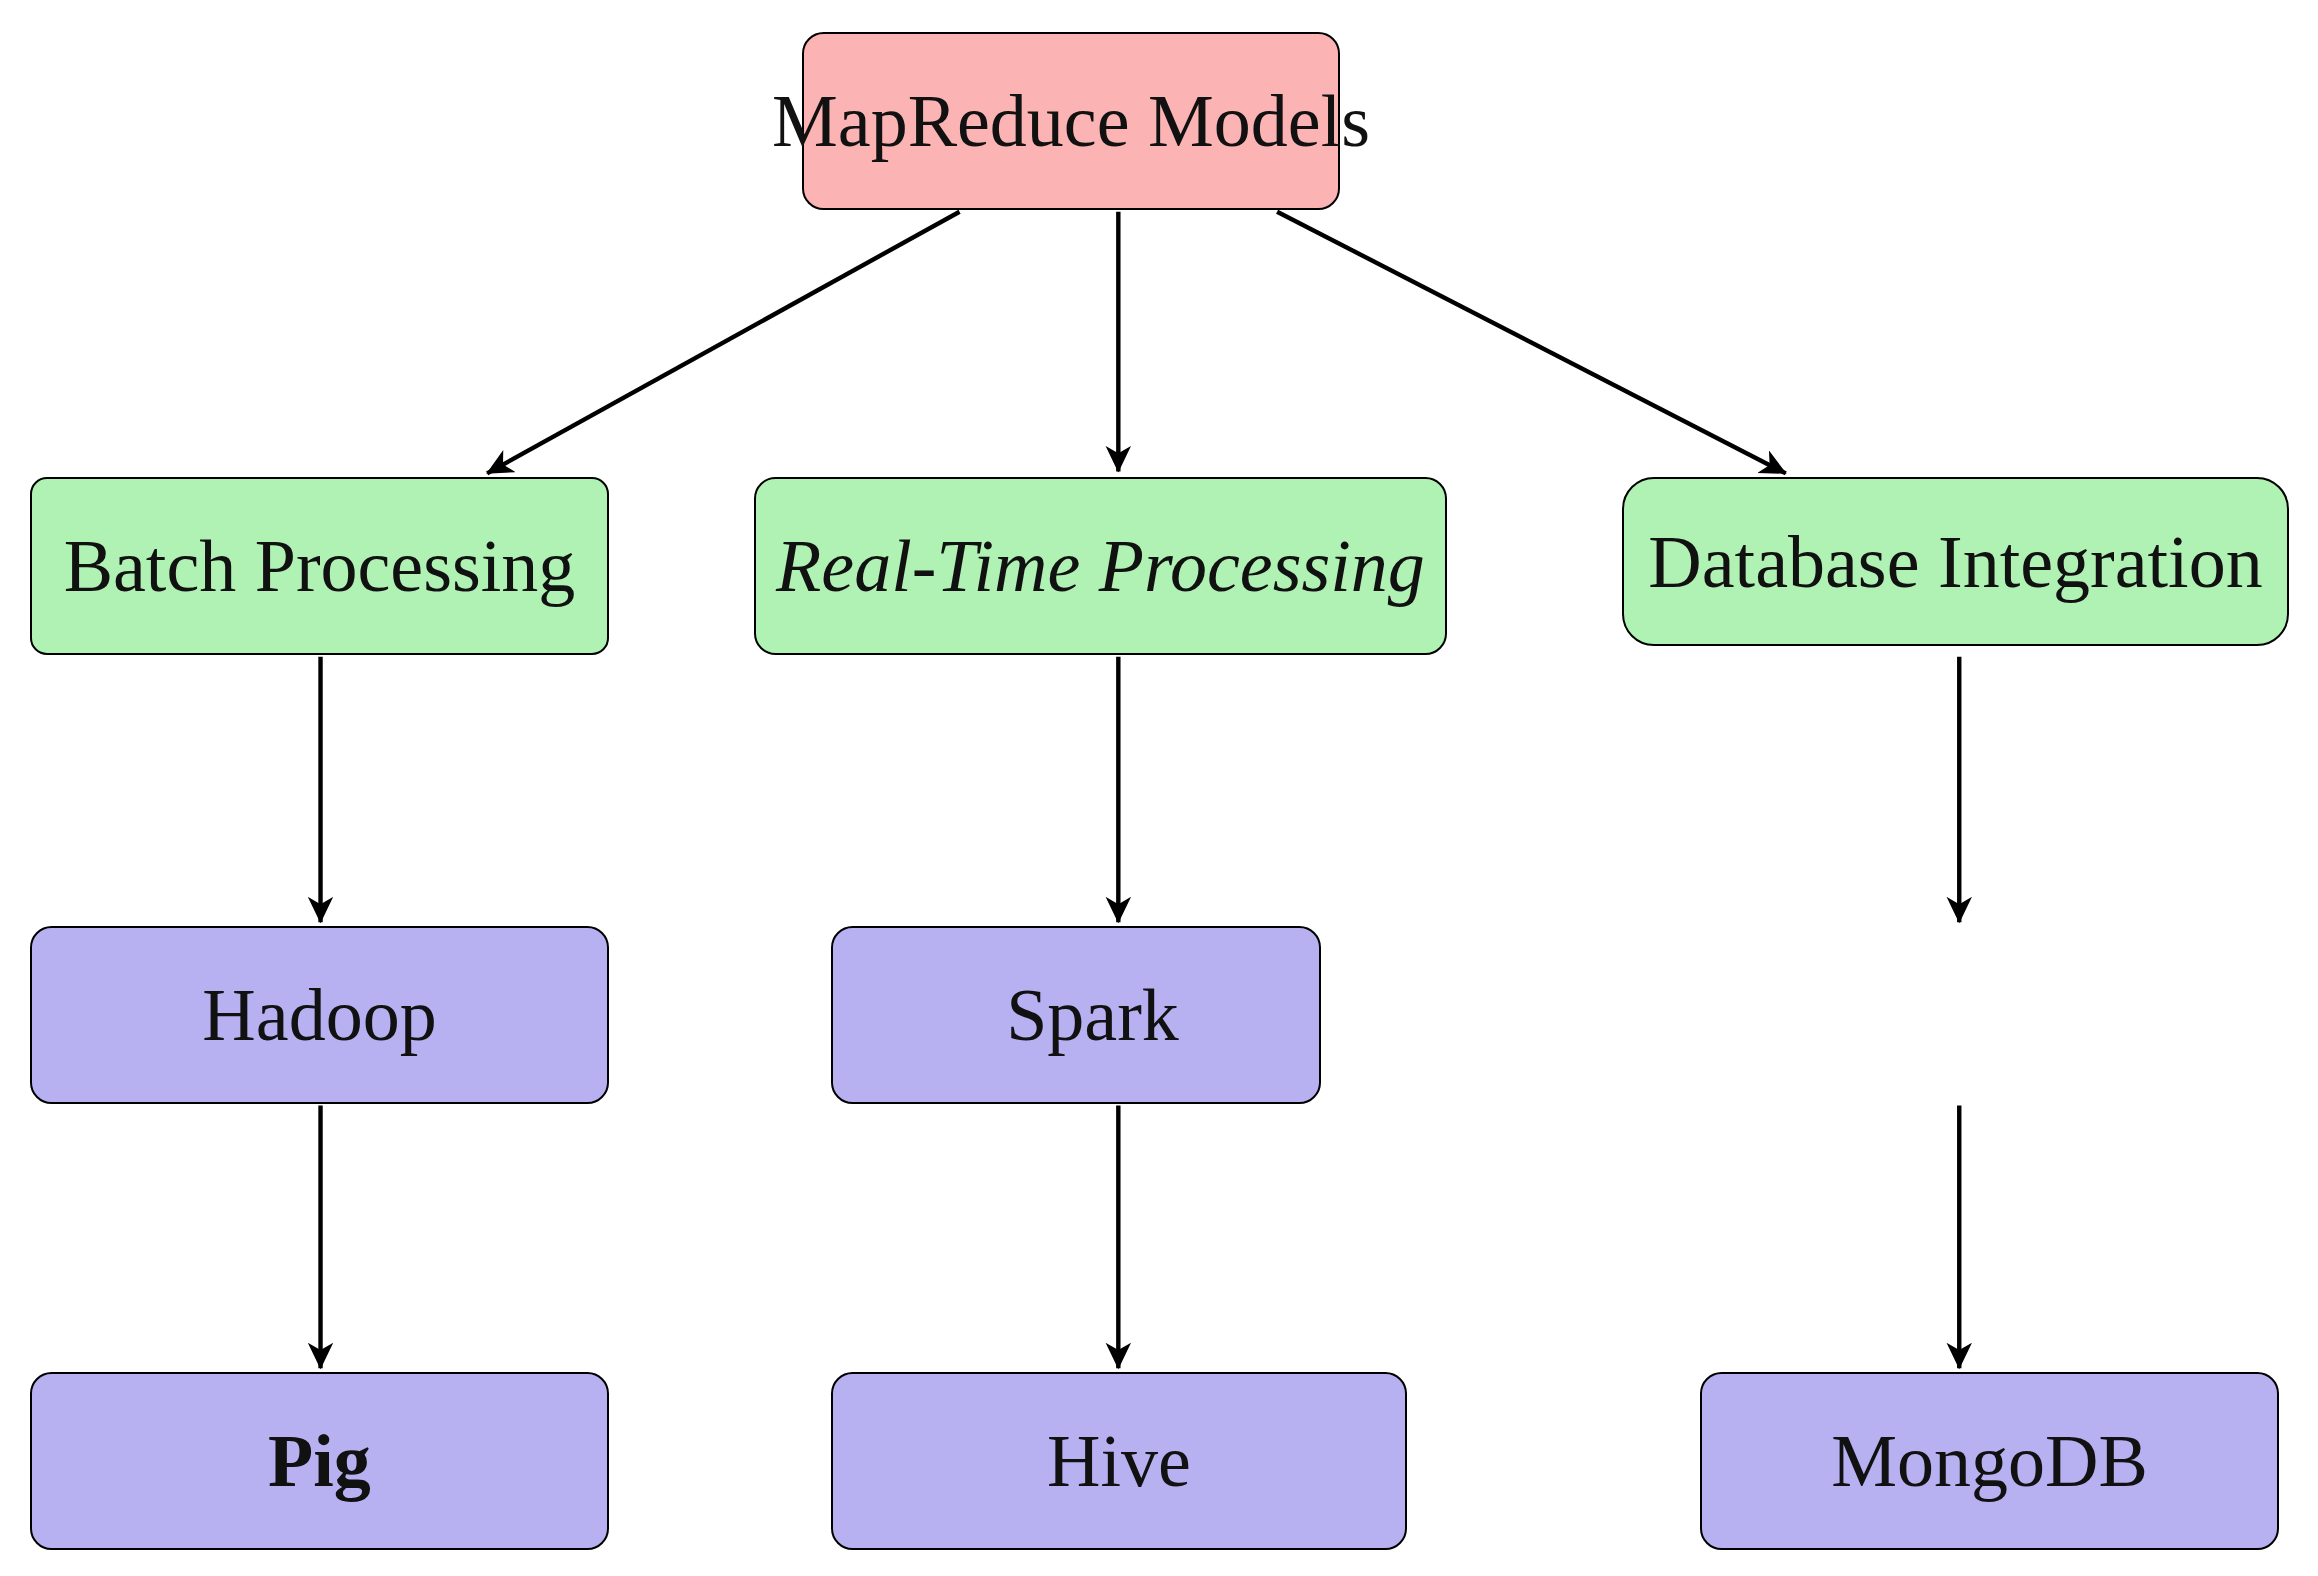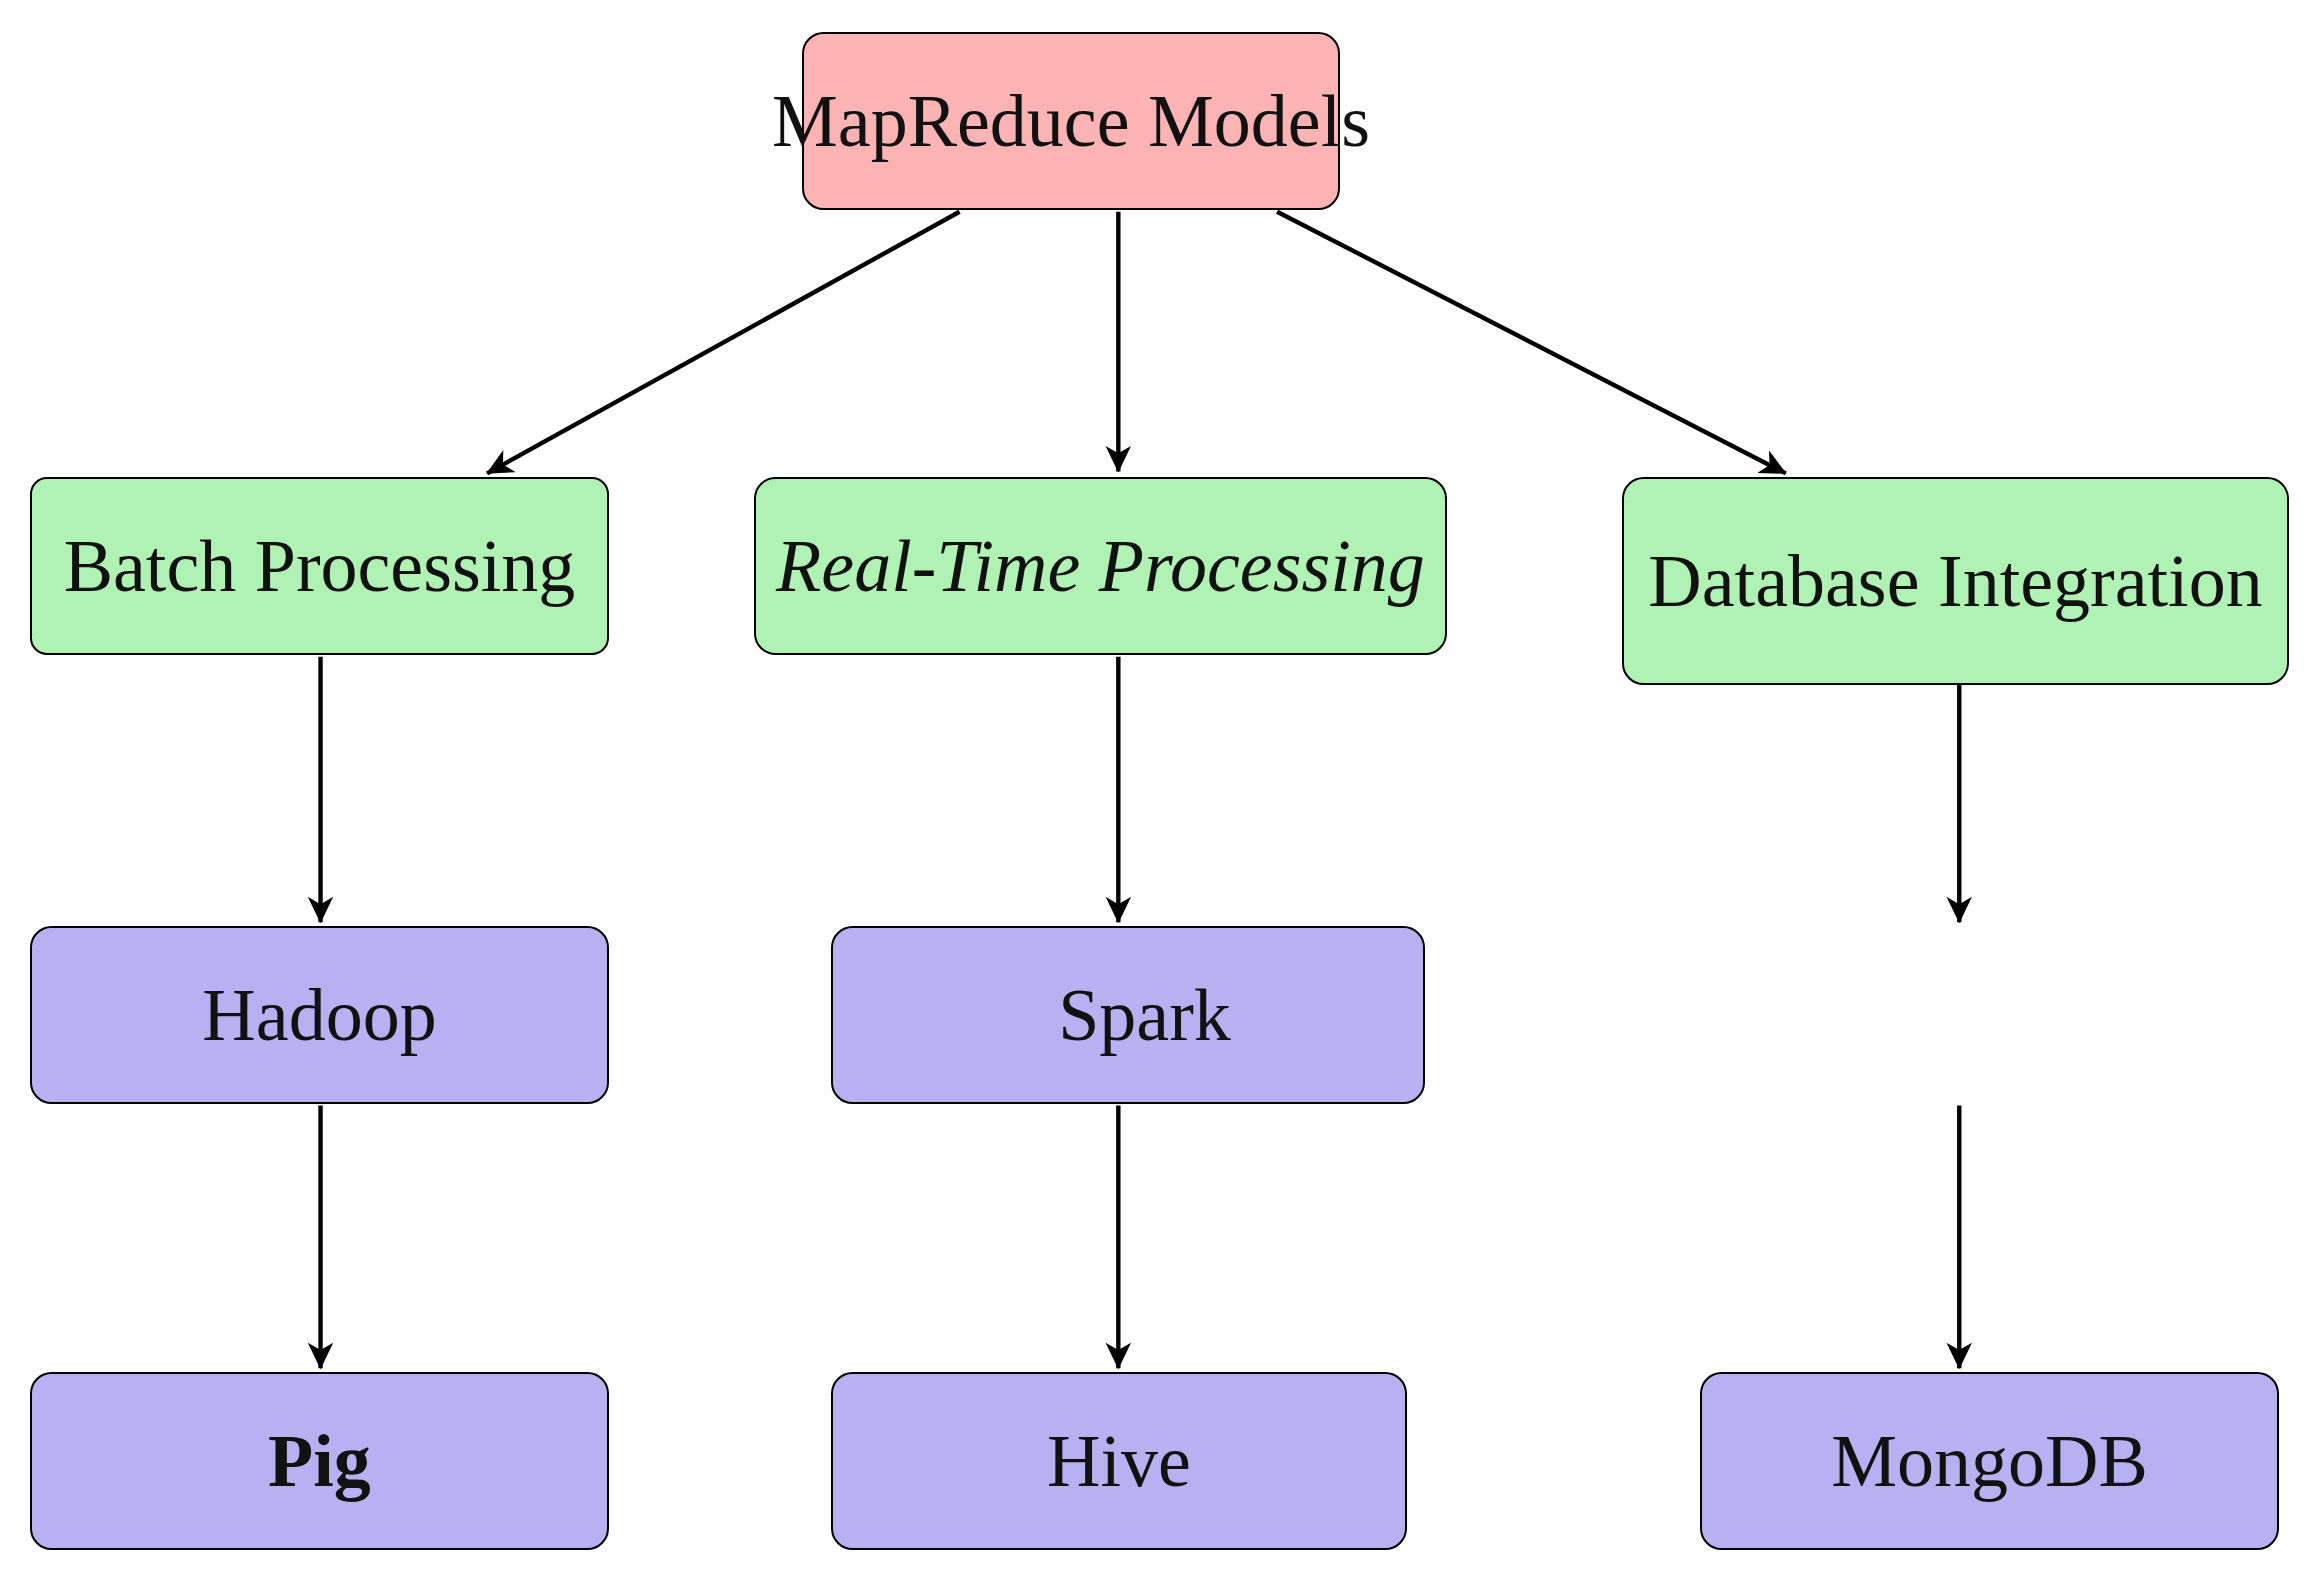--- a/index.html
+++ b/index.html
@@ -40,23 +40,23 @@
     white-space: nowrap;
     text-align: center;
   }
   .node.root     { background: var(--root-fill, #fbb3b3); }
   .node.category { background: var(--category-fill, #b0f2b4); }
   .node.tool     { background: var(--tool-fill, #b7b1f2); }
 
   #n-mapreduce { left: 802px;  top: 32px;   width: 538px; height: 178px; }
   #n-batch     { left: 30px;   top: 477px;  width: 579px; height: 178px; border-radius: 17px; }
   #n-realtime  { left: 754px;  top: 477px;  width: 693px; height: 178px; font-style: italic; }
-  #n-database  { left: 1622px; top: 477px;  width: 667px; height: 208px; }
+  #n-database  { left: 1622px; top: 477px;  width: 667px; height: 169px; border-radius: 32px; }
   #n-hadoop    { left: 30px;   top: 926px;  width: 579px; height: 178px; }
-  #n-spark     { left: 831px;  top: 926px;  width: 594px; height: 178px; padding-left: 33px; }
+  #n-spark     { left: 831px;  top: 926px;  width: 490px; height: 178px; padding-left: 33px; }
   #n-cassandra { left: 1671px; top: 926px;  width: 578px; height: 178px; }
   #n-pig       { left: 30px;   top: 1372px; width: 579px; height: 178px; font-weight: bold; }
   #n-hive      { left: 831px;  top: 1372px; width: 576px; height: 178px; }
   #n-mongodb   { left: 1671px; top: 1372px; width: 579px; height: 178px; margin-left: 29px; }
 </style>
 </head>
 <body>
 
 <div class="stage">
 

